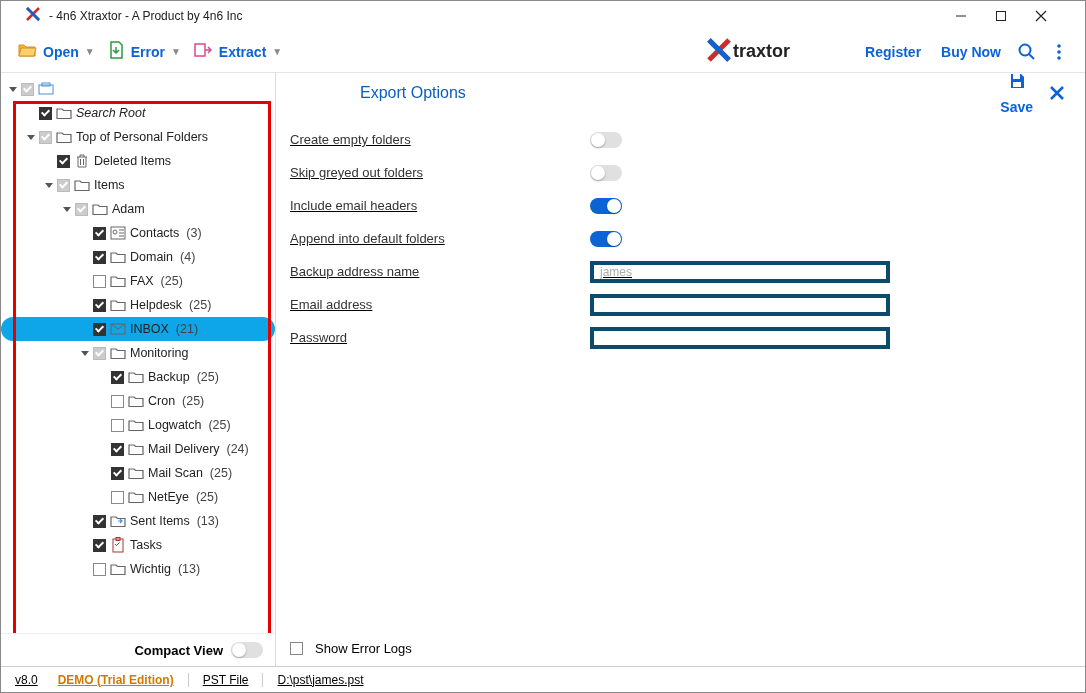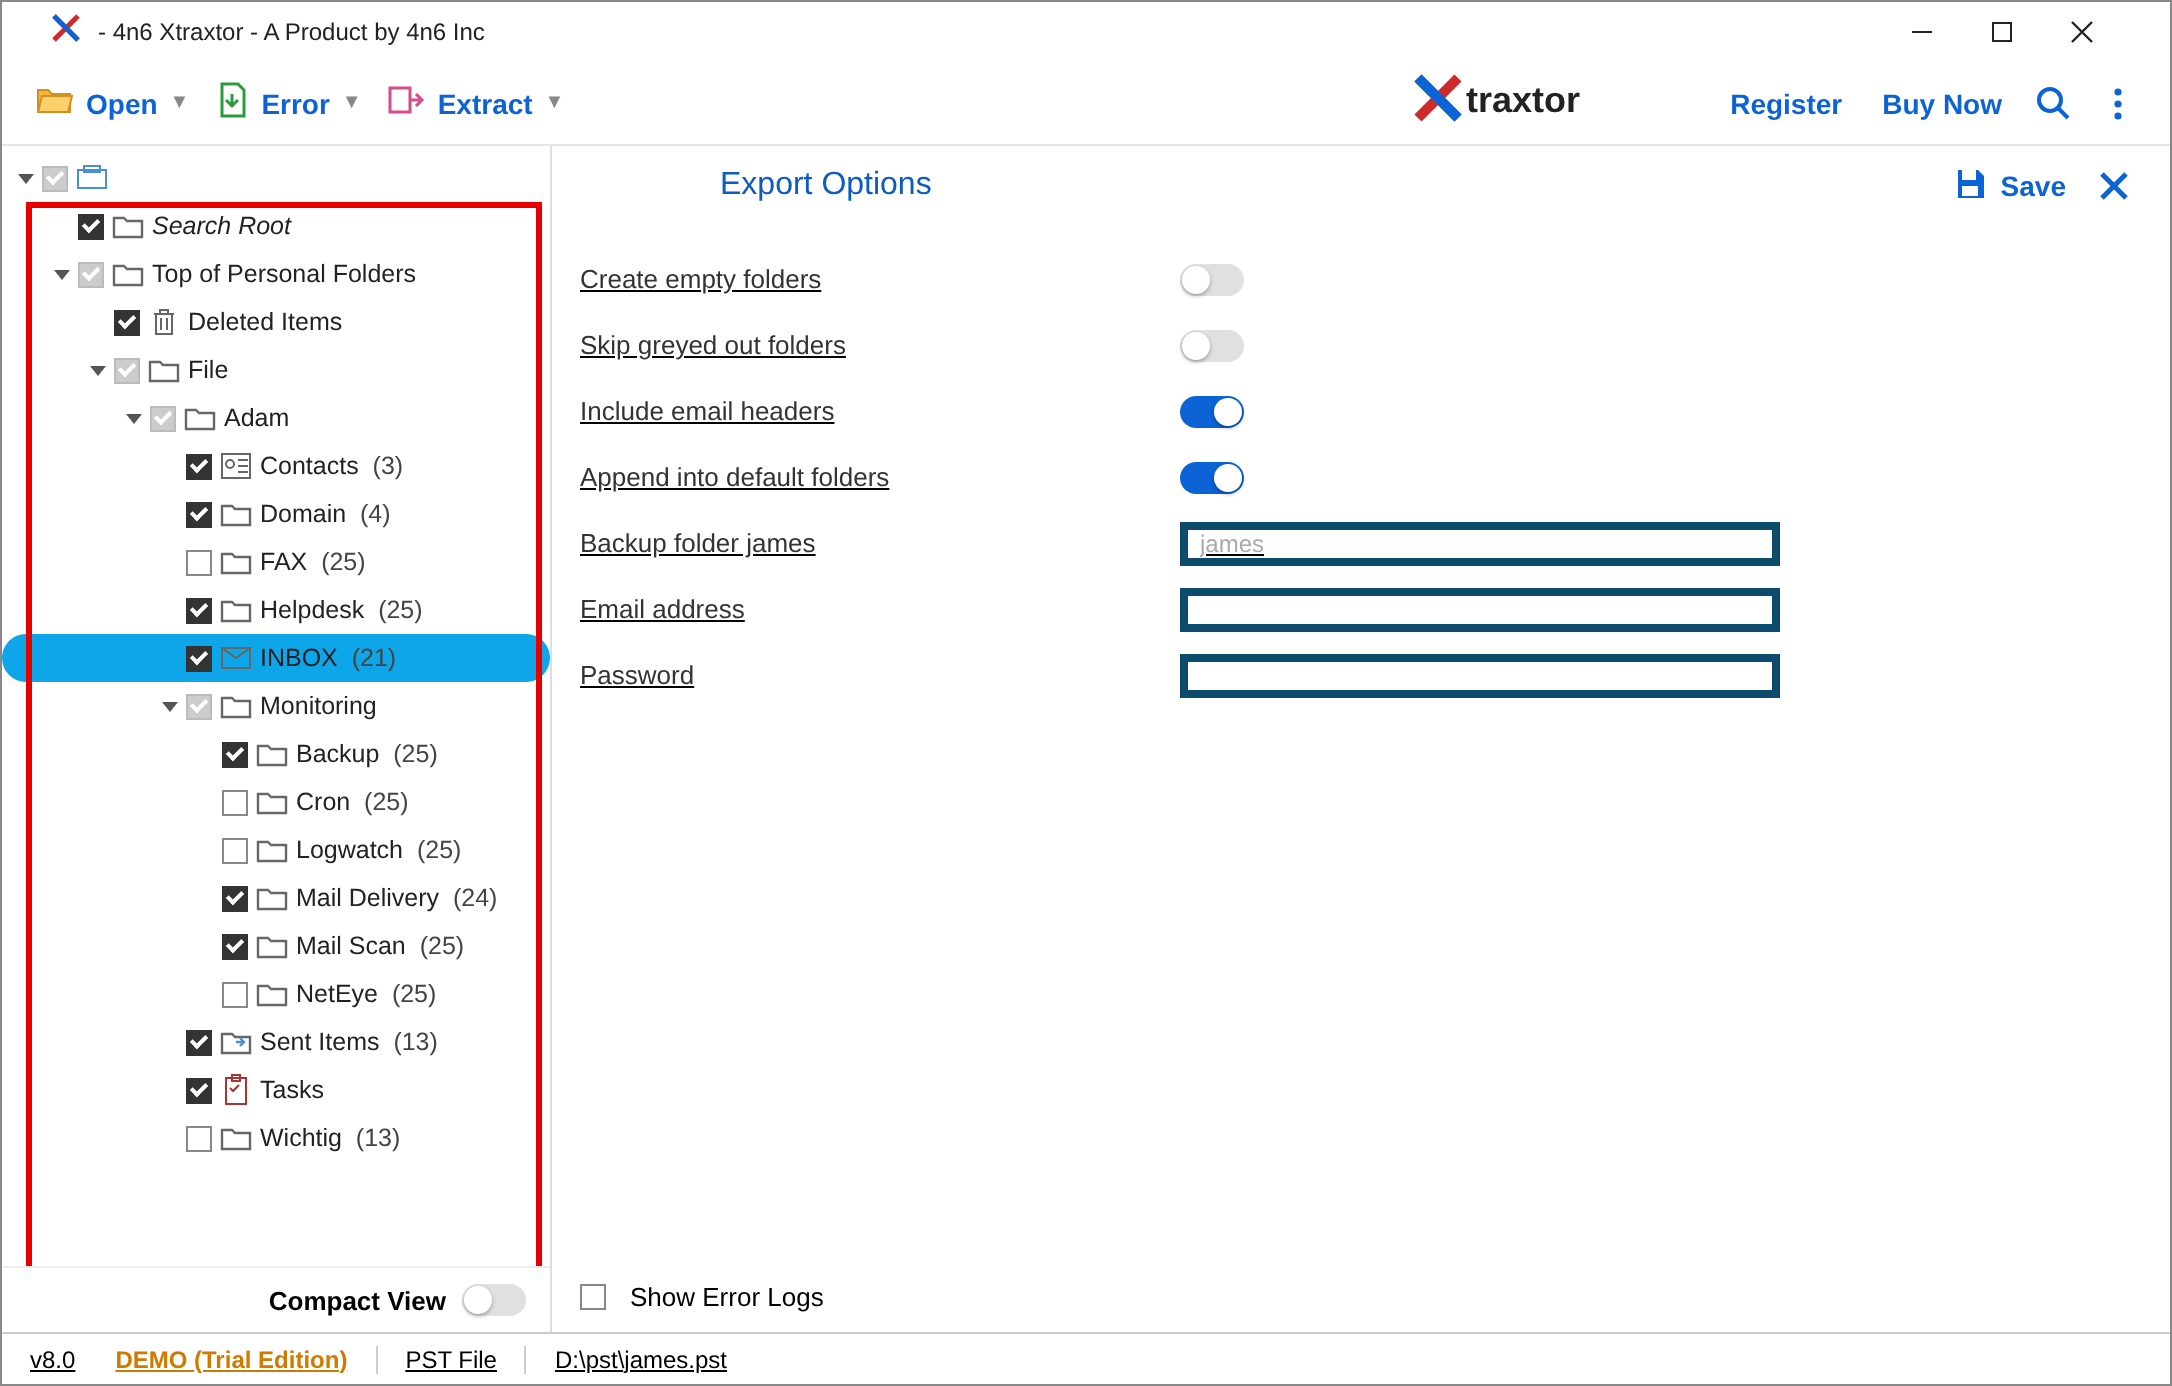--- a/index.html
+++ b/index.html
@@ -32,21 +32,21 @@
 .count { color: #444; }
 .compact { display: flex; align-items: flex-end; justify-content: flex-end; padding: 8px 12px; gap: 8px; border-top: 1px solid #eee; font-size: 13px; font-weight: 700; }
 .toggle { width: 32px; height: 16px; border-radius: 8px; background: #e0e0e0; position: relative; cursor: pointer; }
 .toggle .knob { width: 14px; height: 14px; border-radius: 50%; background: #fff; position: absolute; top: 1px; left: 1px; box-shadow: 0 1px 2px rgba(0,0,0,.3); }
 .toggle.on { background: #0c63d6; }
 .toggle.on .knob { left: 17px; }
 .content { flex: 1; display: flex; flex-direction: column; }
 .chead { display: flex; align-items: center; height: 40px; padding: 0 14px; }
 .chead .ctitle { font-size: 16px; color: #0d5cbf; margin-left: 70px; }
 .chead .cspacer { flex: 1; }
-.savebtn { display: flex; align-items: center; gap: 6px; color: #0c63d6; font-weight: 600; font-size: 14px; cursor: pointer; }
+.savebtn { display: flex; align-items: center; gap: 6px; color: #0c63d6; font-weight: 600; font-size: 14px; cursor: pointer; flex-direction: column; }
 .closebtn { width: 28px; height: 28px; display: flex; align-items: center; justify-content: center; color: #0c63d6; cursor: pointer; margin-left: 10px; }
 .opts { padding: 10px 14px; text-decoration: underline; }
 .optrow { display: flex; align-items: center; height: 33px; font-size: 13px; color: #333; }
 .optrow .label { width: 300px; }
 .optrow input[type=text], .optrow input[type=password] { width: 300px; height: 22px; border: 4px solid #0c4a6e; padding: 2px 6px; font-size: 12px; }
 .optrow input::placeholder { color: #aaa; }
 .cfoot { margin-top: auto; padding: 10px 14px; display: flex; align-items: center; gap: 8px; font-size: 13px; }
 .status { display: flex; align-items: center; height: 26px; border-top: 1px solid #ccc; font-size: 12px; }
 .status .seg { padding: 0 14px; border-right: 1px solid #ccc; text-decoration: underline; }
 .status .seg:first-child { border-right: none; padding-right: 6px; }
@@ -189,21 +189,21 @@
             <svg width="10" height="10" viewBox="0 0 10 10">
               <path d="M1 3 L9 3 L5 8 Z" fill="#555"></path>
             </svg>
           </span>
           <span class="chk tri"></span>
           <span class="ficon">
             <svg width="16" height="14" viewBox="0 0 16 14" class="folder-svg">
               <path d="M1 3 h5 l1.5 1.5 h7.5 v8 h-14 z"></path>
             </svg>
           </span>
-          <span>File</span>
+          <span>Items</span>
         </div>
         <div class="node" style="padding-left: 60px;">
           <span class="arrow">
             <svg width="10" height="10" viewBox="0 0 10 10">
               <path d="M1 3 L9 3 L5 8 Z" fill="#555"></path>
             </svg>
           </span>
           <span class="chk tri"></span>
           <span class="ficon">
             <svg width="16" height="14" viewBox="0 0 16 14" class="folder-svg">
@@ -432,21 +432,21 @@
             <div class="knob"></div>
           </div>
       </div>
       <div class="optrow">
         <span class="label">Append into default folders</span>
         <div class="toggle on" id="tg-append">
             <div class="knob"></div>
           </div>
       </div>
       <div class="optrow">
-        <span class="label">Backup folder james</span>
+        <span class="label">Backup address name</span>
         <input type="text" placeholder="james" style="">
       </div>
       <div class="optrow">
         <span class="label">Email address</span>
         <input type="text" style="">
       </div>
       <div class="optrow">
         <span class="label">Password</span>
         <input type="password" style="">
       </div>

